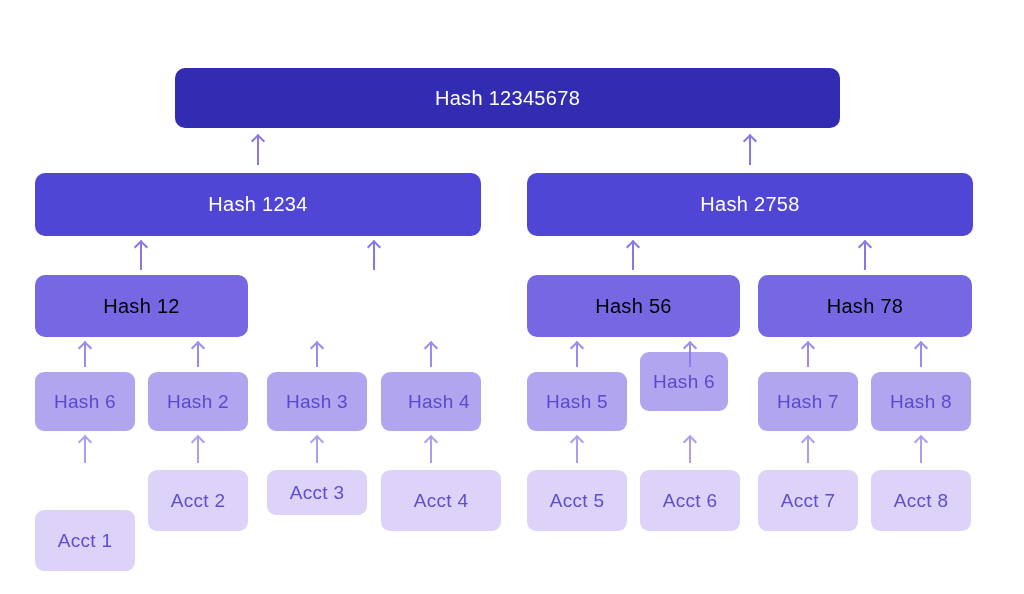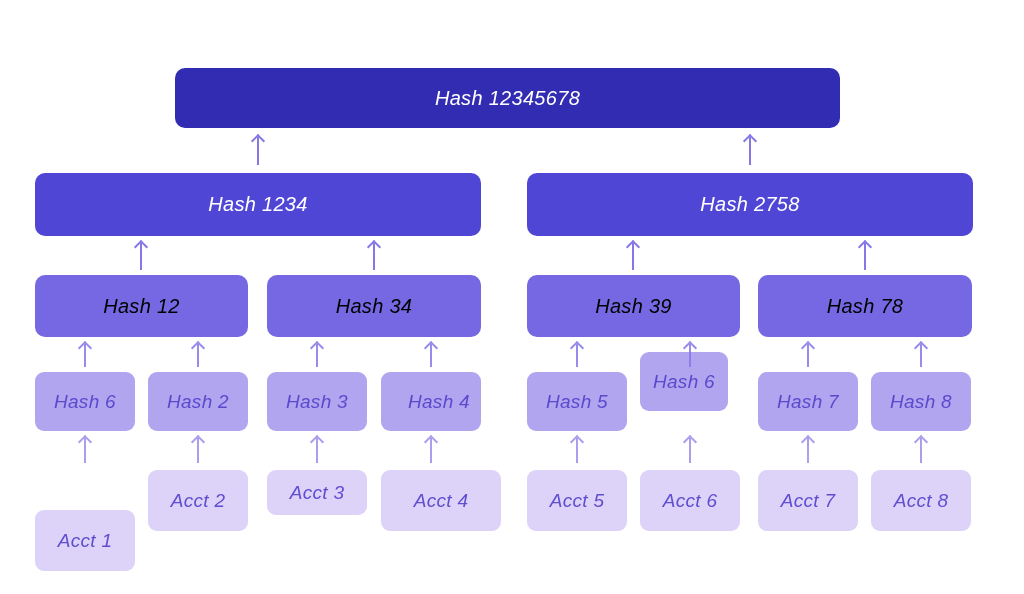--- a/index.html
+++ b/index.html
@@ -5,21 +5,21 @@
   :root{
     --root-bg:#312cb2; --root-text:#ffffff;
     --l2-bg:#4f46d6; --l3-bg:#7668e2;
     --l4-bg:#b2a5f0; --l4-text:#5a49cc;
     --leaf-bg:#ddd2f8; --leaf-text:#5f4ed0;
     --arrow:#8577e8;
   }
   html,body{margin:0;padding:0;background:#ffffff;}
   .canvas{
     position:relative;width:1024px;height:594px;background:#ffffff;
-    font-family:"Liberation Sans","DejaVu Sans",sans-serif;overflow:hidden;font-style:italic;
+    font-family:"Liberation Sans","DejaVu Sans",sans-serif;overflow:hidden;
   }
   .node{
     position:absolute;display:flex;align-items:center;justify-content:center;
     box-sizing:border-box;text-align:center;letter-spacing:.3px;
   }
   .node.root{background:var(--root-bg);color:var(--root-text);border-radius:10px;font-size:20px;}
   .node.l2{background:var(--l2-bg);color:#ffffff;border-radius:10px;font-size:20px;}
   .node.l3{background:var(--l3-bg);color:#000000;border-radius:10px;font-size:20px;}
   .node.l4{background:var(--l4-bg);color:var(--l4-text);border-radius:9px;font-size:19px;}
   .node.leaf{background:var(--leaf-bg);color:var(--leaf-text);border-radius:9px;font-size:19px;}
@@ -39,22 +39,21 @@
 <body>
 
 <div class="canvas">
 
   <div class="node root" style="left:175px;top:68px;width:665px;height:60px;">Hash 12345678</div>
 
   <div class="node l2" style="left:35px;top:173px;width:446px;height:63px;">Hash 1234</div>
   <div class="node l2" style="left:527px;top:173px;width:446px;height:63px;">Hash 2758</div>
 
   <div class="node l3" style="left:35px;top:275px;width:213px;height:62px;">Hash 12</div>
-  <div class="node l3" style="left:267px;top:275px;width:214px;height:62px;">Hash 34</div>
-  <div class="node l3" style="left:527px;top:275px;width:213px;height:62px;">Hash 39</div>
+  <div class="node l3" style="left:527px;top:275px;width:213px;height:62px;">Hash 56</div>
   <div class="node l3" style="left:758px;top:275px;width:214px;height:62px;">Hash 78</div>
 
   <div class="node l4" style="left:35px;top:372px;width:100px;height:59px;">Hash 6</div>
   <div class="node l4" style="left:148px;top:372px;width:100px;height:59px;">Hash 2</div>
   <div class="node l4" style="left:267px;top:372px;width:100px;height:59px;">Hash 3</div>
   <div class="node l4" style="left:381px;top:372px;width:100px;height:59px;padding-left:16px;">Hash 4</div>
   <div class="node l4" style="left:527px;top:372px;width:100px;height:59px;">Hash 5</div>
   <div class="node l4" style="left:640px;top:352px;width:88px;height:59px;">Hash 6</div>
   <div class="node l4" style="left:758px;top:372px;width:100px;height:59px;">Hash 7</div>
   <div class="node l4" style="left:871px;top:372px;width:100px;height:59px;">Hash 8</div>

